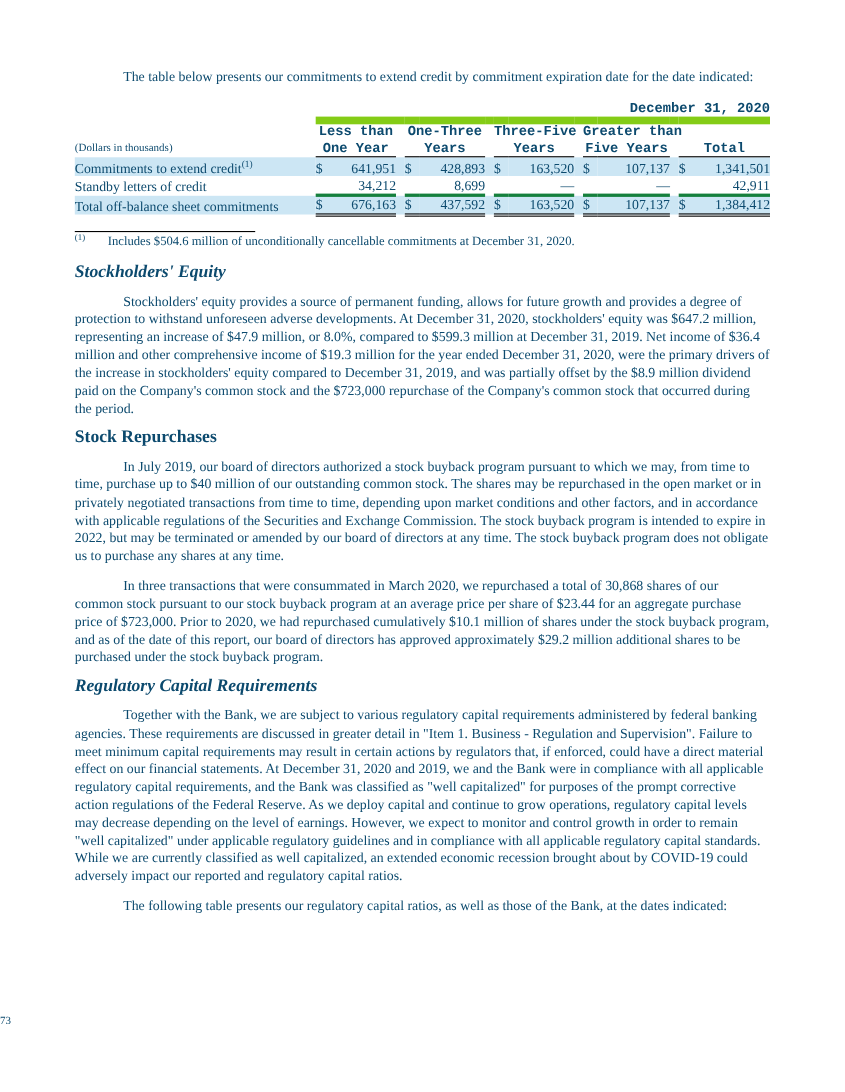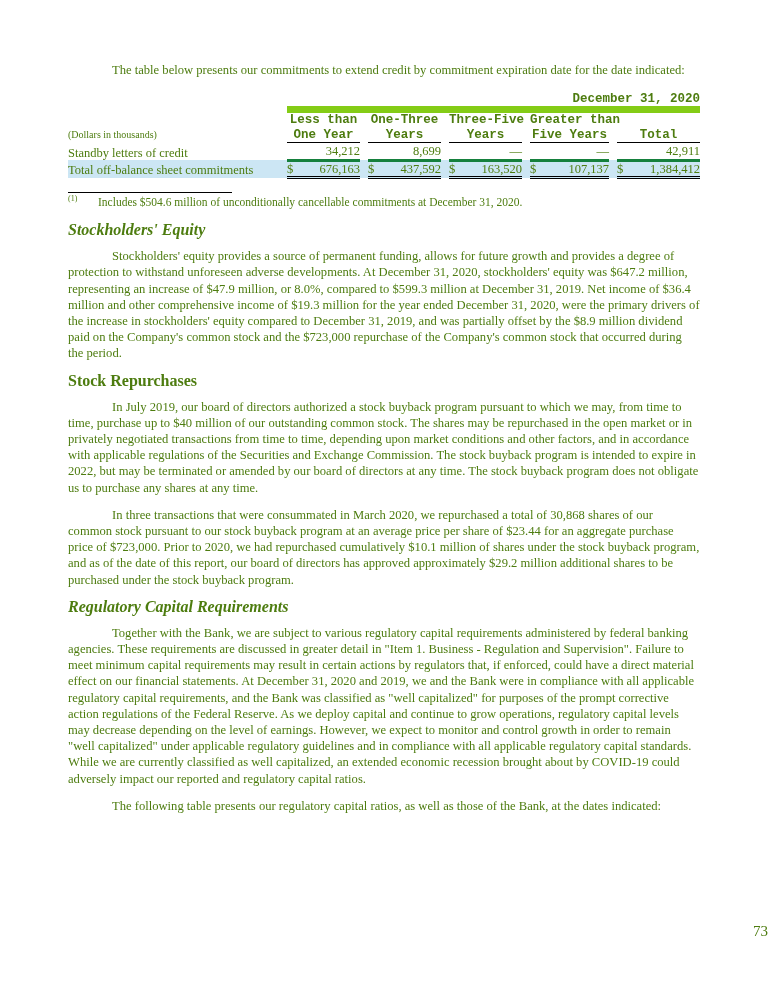--- a/index.html
+++ b/index.html
@@ -2,21 +2,21 @@
 <html style="--hl: #cce6f4;"><head>
 <meta charset="utf-8">
 <style>
   html, body { margin: 0; padding: 0; background: #ffffff; }
   .page {
     position: relative;
     width: 768px;
     height: 993px;
     background: #ffffff;
     font-family: "Liberation Serif", serif;
-    color: #4d7c0f;
+    color: #0c4a6e;
     overflow: hidden;
   }
   .content {
     position: absolute;
     left: 68px;
     top: 62px;
     width: 632px;
     font-size: 12.6px;
     line-height: 16.2px;
   }
@@ -84,22 +84,22 @@
     vertical-align: super;
     display: inline-block;
     width: 30px;
     line-height: 0;
   }
   .pageno {
     position: absolute;
     top: 923px;
     left: 0;
     width: 100%;
-    text-align: right;
-    font-size: 15px;
+    text-align: left;
+    font-size: 10px;
   }
 </style>
 </head>
 <body>
 
 <div class="page">
   <div class="content">
 
     <p class="para">The table below presents our commitments to extend credit by commitment expiration date for the date indicated:</p>
 
@@ -147,20 +147,37 @@
             <span class="chl">Greater than</span>
             <span class="chl">Five Years</span>
           </td>
           <td class="gap"></td>
           <td class="colhead" colspan="2">
             <span class="chl"></span>
             <span class="chl">Total</span>
           </td>
         </tr>
 
+        <tr class="datarow hl">
+          <td class="lbl"><span>Commitments to extend credit</span><sup>(1)</sup></td>
+          <td class="cur">$</td>
+          <td class="val">641,951</td>
+          <td class="gap"></td>
+          <td class="cur">$</td>
+          <td class="val">428,893</td>
+          <td class="gap"></td>
+          <td class="cur">$</td>
+          <td class="val">163,520</td>
+          <td class="gap"></td>
+          <td class="cur">$</td>
+          <td class="val">107,137</td>
+          <td class="gap"></td>
+          <td class="cur">$</td>
+          <td class="val">1,341,501</td>
+        </tr>
 
         <tr class="datarow sb">
           <td class="lbl"><span>Standby letters of credit</span></td>
           <td class="cur b"></td>
           <td class="val b">34,212</td>
           <td class="gap"></td>
           <td class="cur b"></td>
           <td class="val b">8,699</td>
           <td class="gap"></td>
           <td class="cur b"></td>

